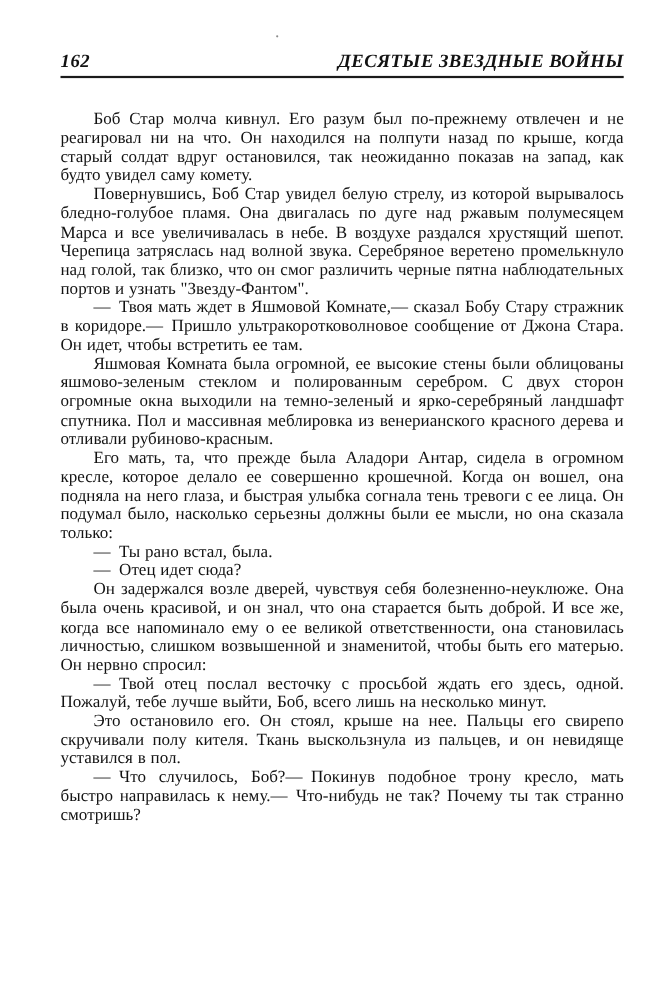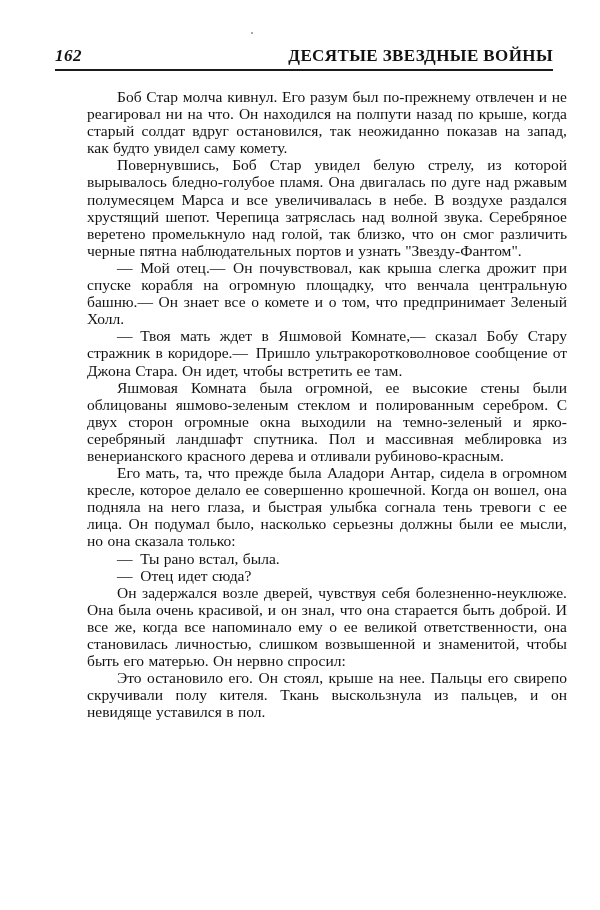--- a/index.html
+++ b/index.html
@@ -14,49 +14,49 @@
     background: #ffffff;
     overflow: hidden;
     font-family: "Liberation Serif", "DejaVu Serif", serif;
     color: #121212;
   }
   
   #running-header {
     position: absolute;
     top: 46px;
     left: 55px;
-    right: 47px;
+    right: 33px;
     display: flex;
     justify-content: space-between;
     align-items: flex-end;
     border-bottom: 2px solid #1b1b1b;
     padding-bottom: 3px;
   }
   .page-number {
     font-size: 17px;
     font-weight: bold;
     font-style: italic;
     letter-spacing: 0.5px;
   }
   .running-title {
     font-size: 17px;
     font-weight: bold;
+    font-style: italic;
     letter-spacing: 0.4px;
     white-space: nowrap;
   }
   
   #text-block {
     position: absolute;
-    top: 88px;
+    top: 100px;
     left: 55px;
     right: 33px;
     font-size: 15.5px;
     line-height: 17.1px;
     text-align: justify;
-    margin-left: 32px;
   }
   #text-block p {
     margin: 0;
     padding: 0;
     text-indent: 30px;
     word-spacing: 0.5px;
   }
   
   .scan-speck {
     position: absolute;
@@ -76,23 +76,24 @@
   <span class="scan-speck"></span>
 
   <div id="running-header">
     <span class="page-number">162</span>
     <span class="running-title">ДЕСЯТЫЕ ЗВЕЗДНЫЕ ВОЙНЫ</span>
   </div>
 
   <div id="text-block">
     <p>Боб Стар молча кивнул. Его разум был по-прежнему отвлечен и не реагировал ни на что. Он находился на полпути назад по крыше, когда старый солдат вдруг остановился, так неожиданно показав на запад, как будто увидел саму комету.</p>
     <p>Повернувшись, Боб Стар увидел белую стрелу, из которой вырывалось бледно-голубое пламя. Она двигалась по дуге над ржавым полумесяцем Марса и все увеличивалась в небе. В воздухе раздался хрустящий шепот. Черепица затряслась над волной звука. Серебряное веретено промелькнуло над голой, так близко, что он смог различить черные пятна наблюдательных портов и узнать "Звезду-Фантом".</p>
-    <p>— Мой отец.— Он почувствовал, как крыша слегка дрожит при спуске корабля на огромную площадку, что венчала центральную башню.— Он знает все о комете и о том, что предпринимает Зеленый Холл.</p>
     <p>— Твоя мать ждет в Яшмовой Комнате,— сказал Бобу Стару стражник в коридоре.— Пришло ультракоротковолновое сообщение от Джона Стара. Он идет, чтобы встретить ее там.</p>
     <p>Яшмовая Комната была огромной, ее высокие стены были облицованы яшмово-зеленым стеклом и полированным серебром. С двух сторон огромные окна выходили на темно-зеленый и ярко-серебряный ландшафт спутника. Пол и массивная меблировка из венерианского красного дерева и отливали рубиново-красным.</p>
     <p>Его мать, та, что прежде была Аладори Антар, сидела в огромном кресле, которое делало ее совершенно крошечной. Когда он вошел, она подняла на него глаза, и быстрая улыбка согнала тень тревоги с ее лица. Он подумал было, насколько серьезны должны были ее мысли, но она сказала только:</p>
     <p>— Ты рано встал, была.</p>
     <p>— Отец идет сюда?</p>
     <p>Он задержался возле дверей, чувствуя себя болезненно-неуклюже. Она была очень красивой, и он знал, что она старается быть доброй. И все же, когда все напоминало ему о ее великой ответственности, она становилась личностью, слишком возвышенной и знаменитой, чтобы быть его матерью. Он нервно спросил:</p>
+    <p>— Твой отец послал весточку с просьбой ждать его здесь, одной. Пожалуй, тебе лучше выйти, Боб, всего лишь на несколько минут.</p>
     <p>Это остановило его. Он стоял, крыше на нее. Пальцы его свирепо скручивали полу кителя. Ткань выскользнула из пальцев, и он невидяще уставился в пол.</p>
+    <p>— Что случилось, Боб?— Покинув подобное трону кресло, мать быстро направилась к нему.— Что-нибудь не так? Почему ты так странно смотришь?</p>
   </div>
 
 </div>
 
 </body></html>

